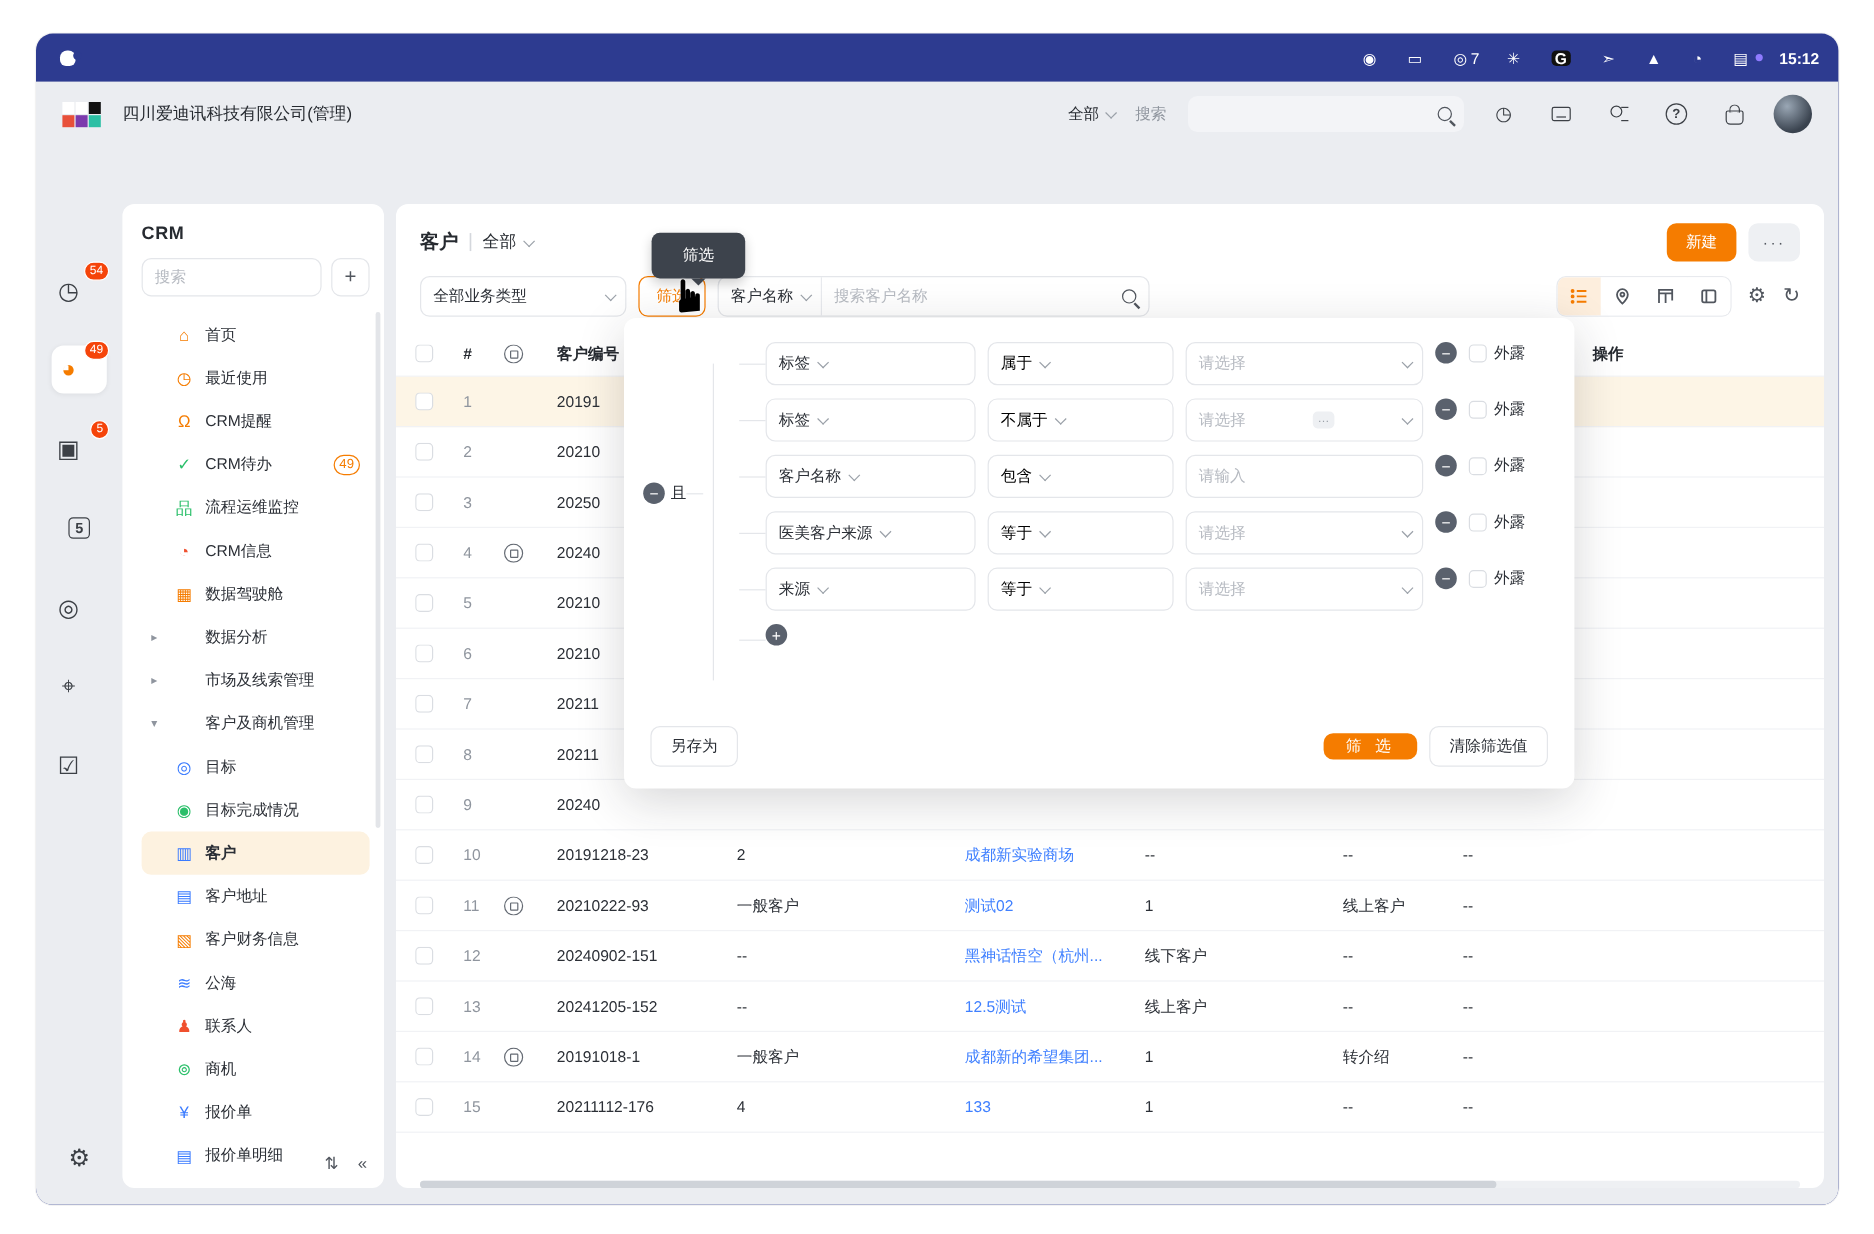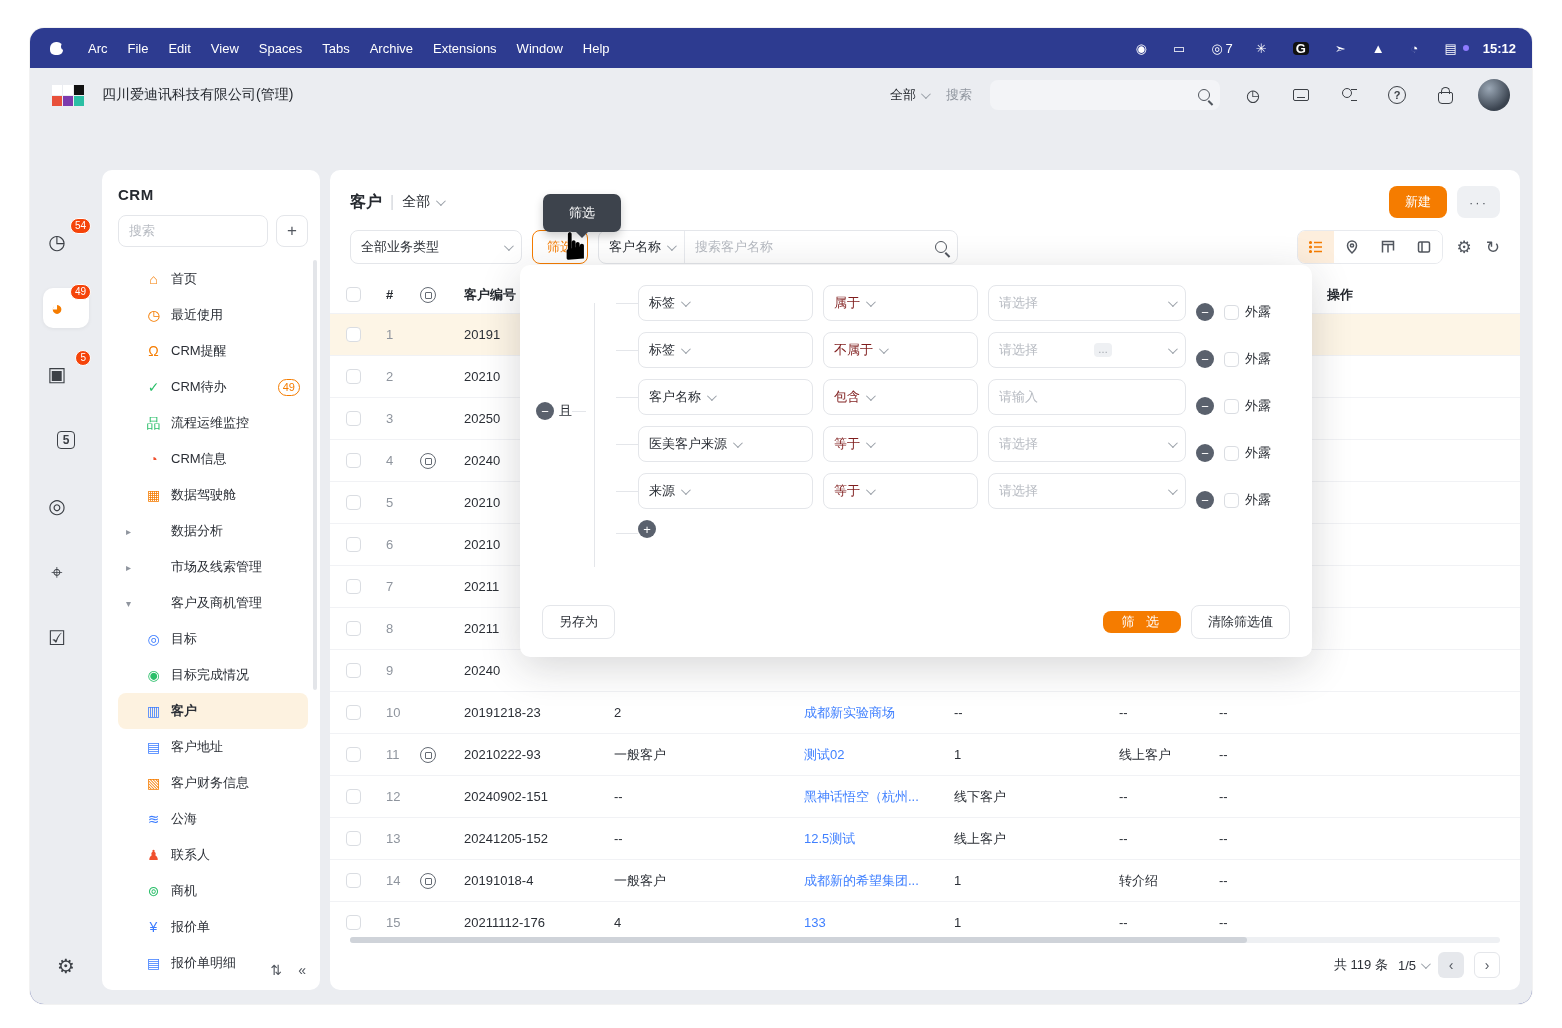--- a/index.html
+++ b/index.html
@@ -119,56 +119,43 @@
   
   .modal{position:absolute;left:490px;top:237px;width:792px;height:392px;background:#fff;border-radius:10px;z-index:50;box-shadow:0 10px 40px rgba(31,35,41,.18);display:flex;flex-direction:column}
   .md-head{display:flex;align-items:center;justify-content:space-between;padding:16px 22px 12px;font-size:15px;font-weight:bold;color:#262a30;border-bottom:1px dashed #e8eaee}
   .md-close{font-size:15px;color:#8f959e;font-weight:normal}
   .md-body{position:relative;flex:1;padding:20px 22px 0 22px}
   .md-rows{margin-left:96px;position:relative}
   .vline{position:absolute;left:74px;top:38px;bottom:28px;border-left:1px solid #e4e6ea}
   .node{position:absolute;left:16px;top:50%;margin-top:-32px;display:flex;align-items:center;gap:5px;font-size:13px;color:#2b2f36;background:#fff;padding:4px 0;z-index:2}
   .node:after{content:'';position:absolute;left:100%;top:50%;width:14px;border-top:1px solid #e4e6ea}
   .minus,.plus{width:18px;height:18px;border-radius:50%;background:#5a616d;color:#fff;display:flex;align-items:center;justify-content:center;font-size:13px;line-height:1;flex:none}
-  .frow{display:flex;align-items:flex-end;gap:10px;height:36px;margin-bottom:11px;position:relative}
+  .frow{display:flex;align-items:flex-start;gap:10px;height:36px;margin-bottom:11px;position:relative}
   .frow:before{content:'';position:absolute;left:-22px;top:50%;width:22px;border-top:1px solid #e4e6ea}
   .fctrl{height:36px;border:1px solid #e4e6ea;border-radius:8px;display:flex;align-items:center;padding:0 10px;font-size:13px;background:#fff;gap:6px}
   .f-field{width:175px;color:#2b2f36}
-  .f-op{width:155px;color:#7f1d1d}
+  .f-op{width:155px;color:#000000}
   .f-val{flex:1;color:#b6bac1}
   .mini-tag{background:#eef0f3;color:#9aa0a8;border-radius:4px;font-size:10px;padding:0 4px;line-height:14px;margin-left:auto}
   .f-val .chev{margin-left:auto}
   .expose{display:flex;align-items:center;gap:6px;font-size:13px;color:#2b2f36;width:66px;flex:none}
   .addrow{position:relative;height:26px;margin-left:96px}
   .addrow:before{content:'';position:absolute;left:-22px;top:50%;width:22px;border-top:1px solid #e4e6ea}
   .md-foot{display:flex;align-items:center;padding:10px 22px 18px;gap:10px}
   .btn-plain{height:34px;border:1px solid #e4e6ea;background:#fff;border-radius:8px;padding:0 16px;font-size:13px;color:#2b2f36}
   .btn-apply{height:22px;background:#f57c00;border:none;border-radius:8px;padding:0 18px;font-size:13px;color:#fff;letter-spacing:4px;margin-left:auto}
 </style>
 </head>
 <body>
 
 <div class="screen">
   <div class="frame">
 
     <div class="menubar">
       <span class="mb-apple"></span>
-      <div style="display:flex">
-
-      <span class="mb-item">Arc</span>
-          <span class="mb-item">File</span>
-          <span class="mb-item">Edit</span>
-          <span class="mb-item">View</span>
-          <span class="mb-item">Spaces</span>
-          <span class="mb-item">Tabs</span>
-          <span class="mb-item">Archive</span>
-          <span class="mb-item">Extensions</span>
-          <span class="mb-item">Window</span>
-          <span class="mb-item">Help</span>
-        </div>
       <div class="mb-right">
         <div style="display:flex;gap:14px">
 
             <span class="st-ic">
               <span class="g">◉</span>
               <span></span>
               <span class="dot" style="visibility: hidden;"></span>
             </span>
 
             <span class="st-ic">
@@ -810,21 +797,21 @@
                 </div>
 
                 <div class="trow">
                   <span class="c c-cb">
                     <span class="cb"></span>
                   </span>
                   <span class="c c-num dim">14</span>
                   <span class="c c-mark">
                     <span class="marker"></span>
                   </span>
-                  <span class="c c-id">20191018-4</span>
+                  <span class="c c-id">20191018-1</span>
                   <span class="c c-level">一般客户</span>
                   <span class="c c-name">
                     <span class="link">成都新的希望集团...</span>
                   </span>
                   <span class="c c-src">1</span>
                   <span class="c c-origin">转介绍</span>
                   <span class="c c-ind">--</span>
                   <span class="c c-op"></span>
                 </div>
 
@@ -846,29 +833,20 @@
                   <span class="c c-ind">--</span>
                   <span class="c c-op"></span>
                 </div>
 
               </div>
           </div>
 
           <div class="hscroll">
               <span class="thumb"></span>
             </div>
-          <div class="m-foot">
-            <span>共 119 条</span>
-            <span class="pg-sel">
-              <span>1/5</span>
-                <span class="chev"></span>
-            </span>
-            <span class="pg-btn pg-prev">‹</span>
-            <span class="pg-btn pg-next">›</span>
-          </div>
         </div>
       </div>
     </div>
 
     <div class="modal">
       <div class="md-body">
         <span class="vline"></span>
         <span class="node">
           <span class="minus">−</span>
           <span>且</span>

